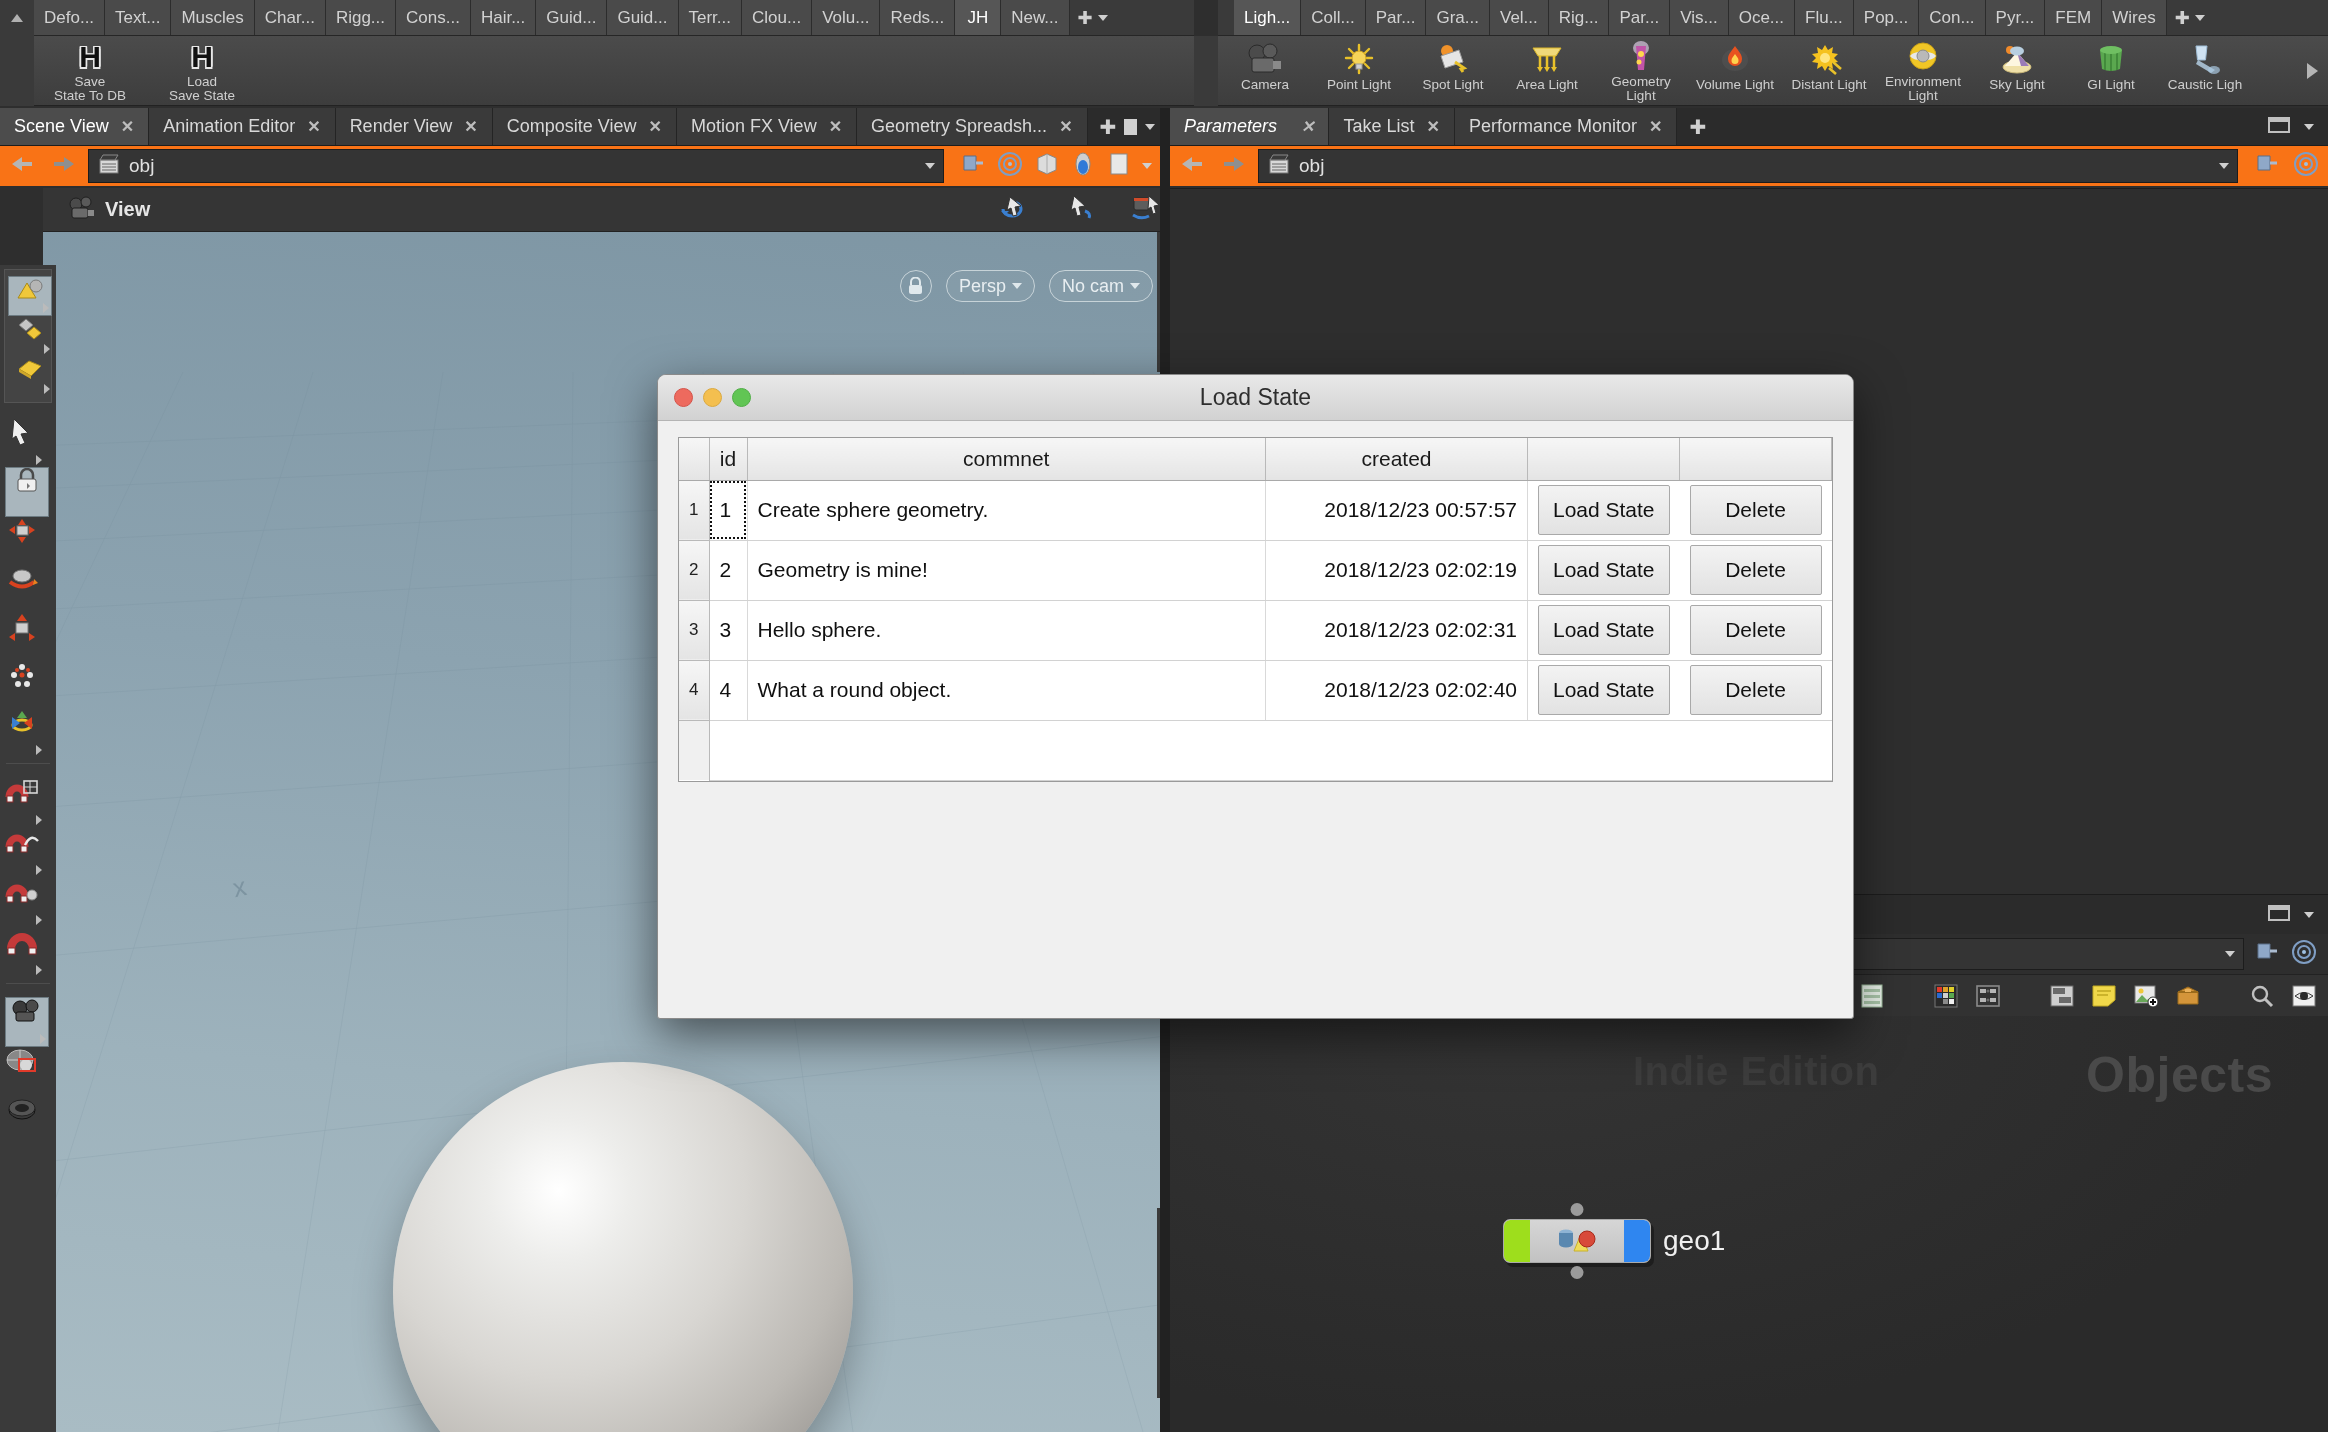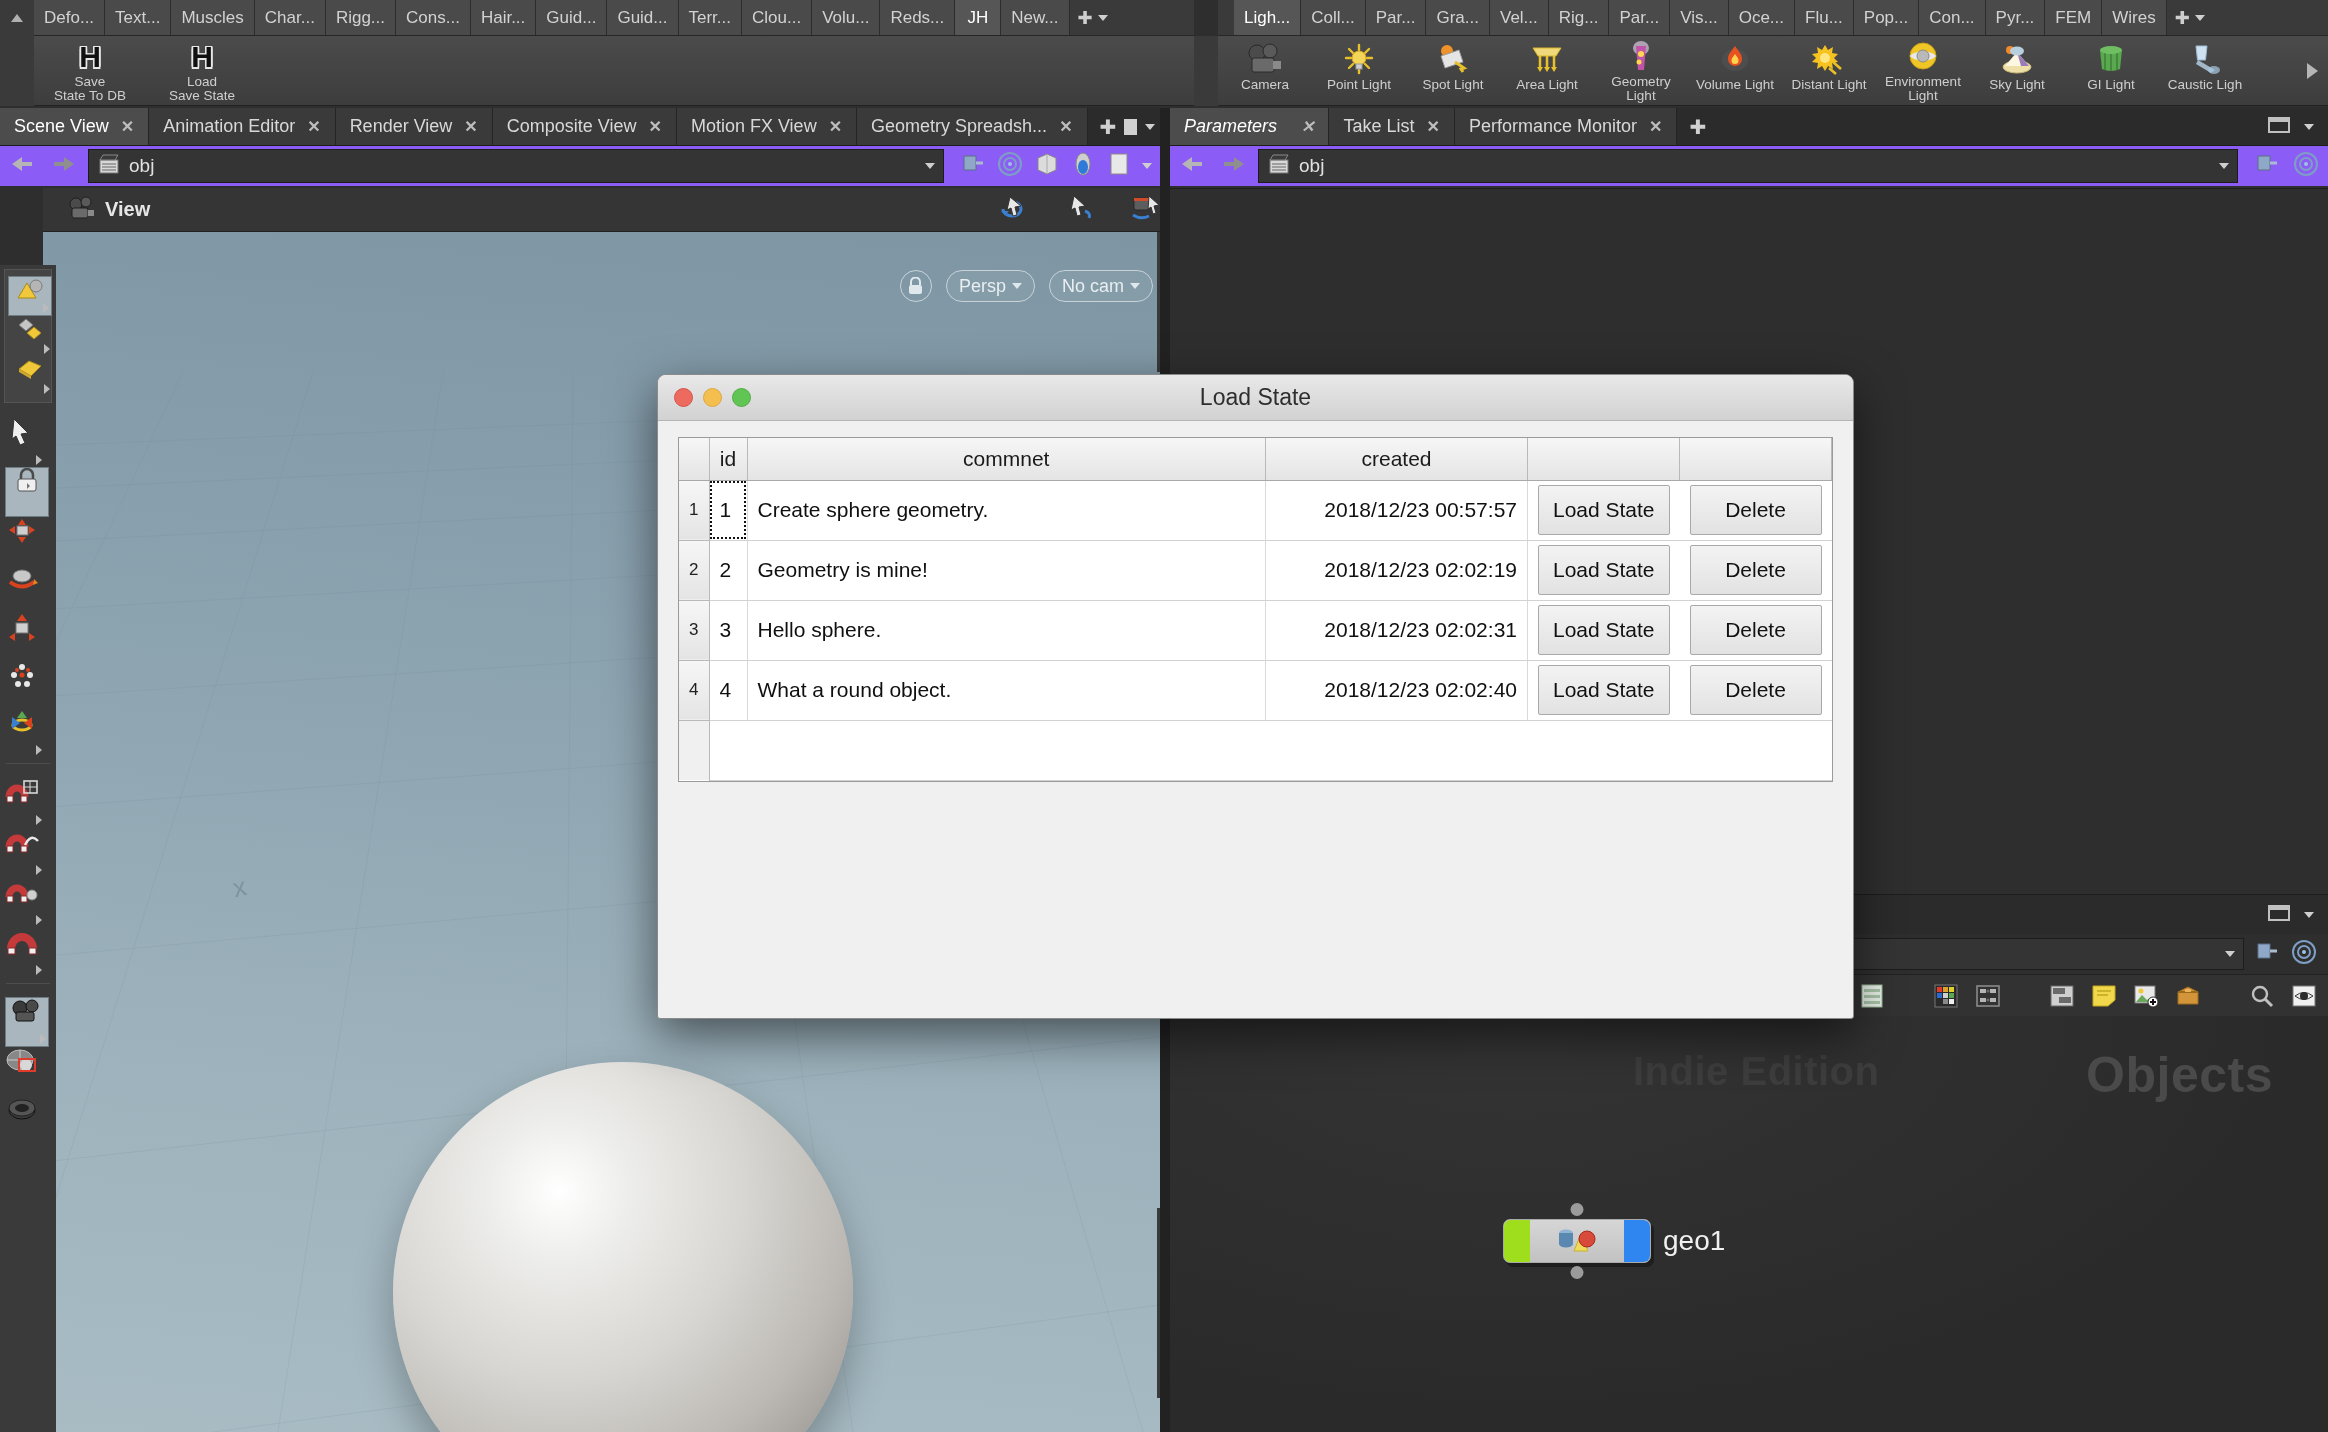--- a/index.html
+++ b/index.html
@@ -76,21 +76,21 @@
     background:#3a3a3a; border-right:1px solid #242424;
     white-space:nowrap;
   }
   .ptab.active { background:#4c4c4c; color:#fff; }
   .ptab.italic { font-style: italic; gap: 24px; }
   .ptab .x { font-size:16px; color:#bdbdbd; font-weight:bold; }
   .ptab-add { display:flex; align-items:center; gap:8px; padding:0 12px; font-size:20px; color:#d0d0d0; }
   .sq { width:13px;height:16px;background:#d0d0d0; }
 
   
-  .pathbar { position:absolute; height:40px; display:flex; align-items:center; gap:10px; background:#8b5cf6; }
+  .pathbar { position:absolute; height:40px; display:flex; align-items:center; gap:10px; background:#f97316; }
   .arrowbtn { width:30px;height:28px; display:flex;align-items:center;justify-content:center; }
   .pathfield {
     flex:1; height:34px; background:#343434; border:1px solid #1c1c1c;
     display:flex; align-items:center; gap:8px; padding:0 8px;
     font-size:19px; color:#e0e0e0;
   }
 
   
   #viewport-pane { position:absolute; }
   .vp-toolbar {

